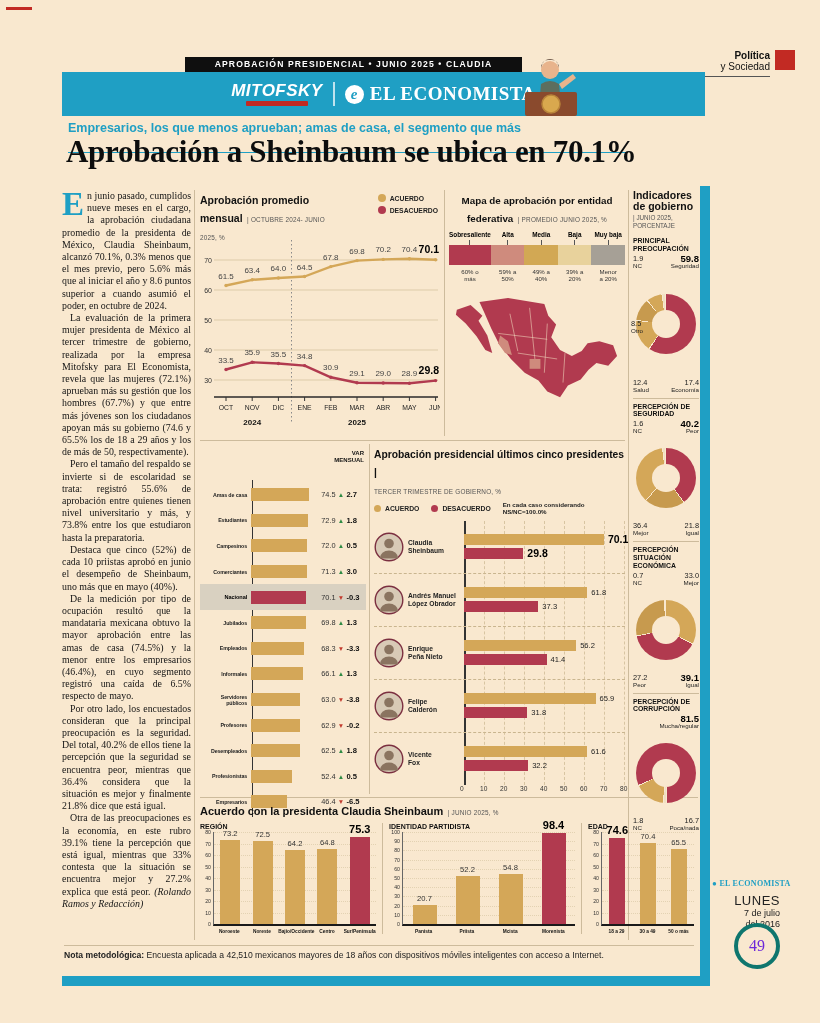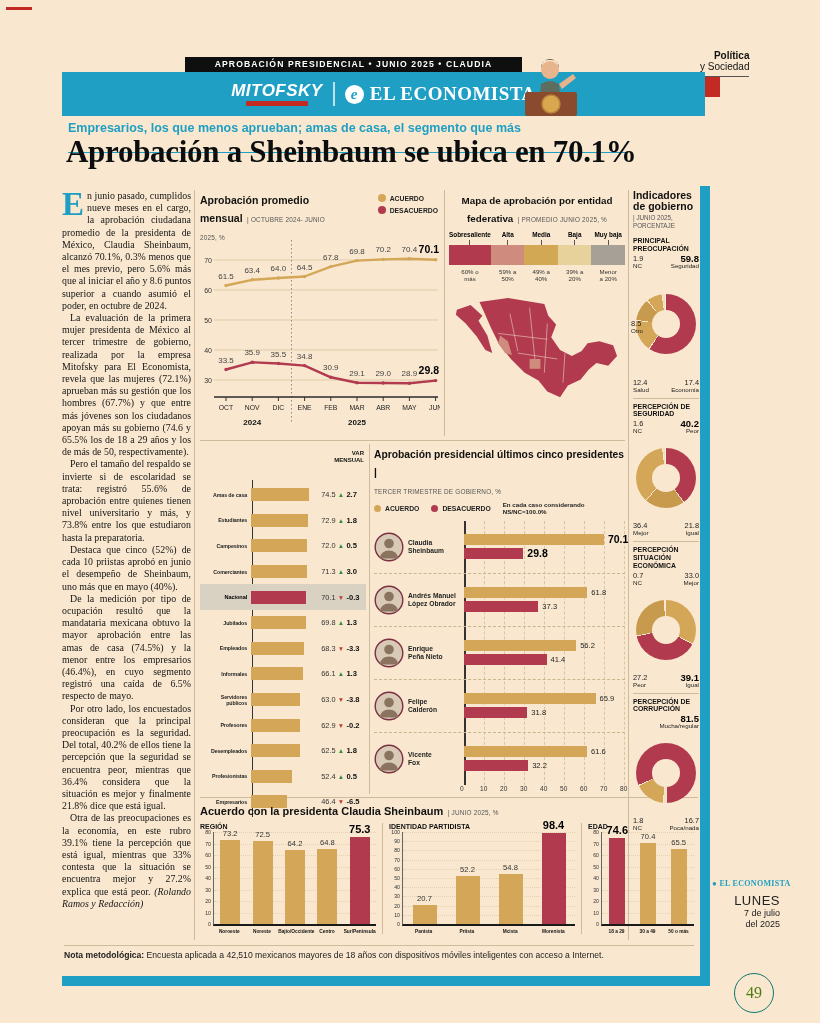--- a/index.html
+++ b/index.html
@@ -1,20 +1,20 @@
 <!DOCTYPE html>
 <html><head>
 <meta charset="utf-8">
 <style>
   html,body{margin:0;padding:0;}
   body{width:820px;height:1023px;background:#f9e8cf;font-family:"Liberation Sans",sans-serif;overflow:hidden;}
   .page{position:relative;width:820px;height:1023px;background:#f9e8cf;}
   .regmark{position:absolute;left:6px;top:7px;width:26px;height:3px;background:#c22a23;}
   
-  .sectag{position:absolute;left:700px;top:50px;width:95px;display:flex;align-items:flex-start;flex-direction:column;}
+  .sectag{position:absolute;left:700px;top:50px;width:95px;display:flex;align-items:flex-start;}
   .sectxt{flex:1;text-align:right;font-size:10px;line-height:11px;color:#111;border-bottom:1px solid #555;padding-bottom:4px;margin-right:5px;}
   .sectxt .b{font-weight:bold;}
   .secsq{width:20px;height:20px;background:#c22a23;}
   
   .kicker{position:absolute;left:185px;top:57px;width:337px;height:15px;background:#0f0f0f;color:#fff;
     font-size:8.6px;font-weight:bold;letter-spacing:1.1px;text-align:center;line-height:15px;}
   .band{position:absolute;left:62px;top:72px;width:643px;height:44px;background:#1f9fc4;}
   .brandrow{position:absolute;left:0;top:0;width:100%;height:100%;display:flex;align-items:center;justify-content:center;gap:10px;}
   .mito{color:#fff;text-align:right;line-height:1;position:relative;}
   .mito .mt{font-size:17px;font-weight:bold;letter-spacing:.5px;font-family:"Liberation Sans",sans-serif;font-style:italic;}
@@ -130,22 +130,22 @@
   .note-bar{position:absolute;left:64px;top:950px;width:630px;font-size:8.6px;color:#222;}
   .note-bar b{font-weight:bold;}
   .cyan-right{position:absolute;left:700px;top:186px;width:10px;height:800px;background:#1f9fc4;}
   .cyan-bottom{position:absolute;left:62px;top:976px;width:648px;height:10px;background:#1f9fc4;}
   .foot-brand{position:absolute;left:712px;top:879px;font-family:"Liberation Serif",serif;font-weight:bold;
     font-size:8px;color:#1f9fc4;letter-spacing:.3px;}
   .foot-brand .fdot{color:#1f9fc4;font-size:8px;}
   .foot-date{position:absolute;left:705px;top:893px;width:75px;text-align:right;color:#222;}
   .foot-day{font-size:13px;letter-spacing:.5px;}
   .foot-d2{font-size:9px;line-height:10.5px;}
-  .page-circle{position:absolute;left:734px;top:973px;width:38px;height:38px;border:1px solid #0f766e;border-radius:50%;
-    text-align:center;line-height:38px;font-size:16px;color:#4d7c0f;font-family:"Liberation Serif",serif;}
+  .page-circle{position:absolute;left:734px;top:923px;width:38px;height:38px;border:4px solid #0f766e;border-radius:50%;
+    text-align:center;line-height:38px;font-size:16px;color:#6d28d9;font-family:"Liberation Serif",serif;}
 </style>
 </head>
 <body>
 
 <div class="page">
 
   <div class="regmark"></div>
 
   <div class="sectag">
     <div class="sectxt">
@@ -825,17 +825,17 @@
   <div class="cyan-right"></div>
   <div class="cyan-bottom"></div>
 
   <div class="foot-brand">
     <span class="fdot">●</span>
     <span>EL ECONOMISTA</span>
   </div>
   <div class="foot-date">
     <div class="foot-day">LUNES</div>
     <div class="foot-d2">7 de julio</div>
-    <div class="foot-d2">del 2025</div>
+    <div class="foot-d2">del 2016</div>
   </div>
   <div class="page-circle">49</div>
 
 </div>
 
 </body></html>

